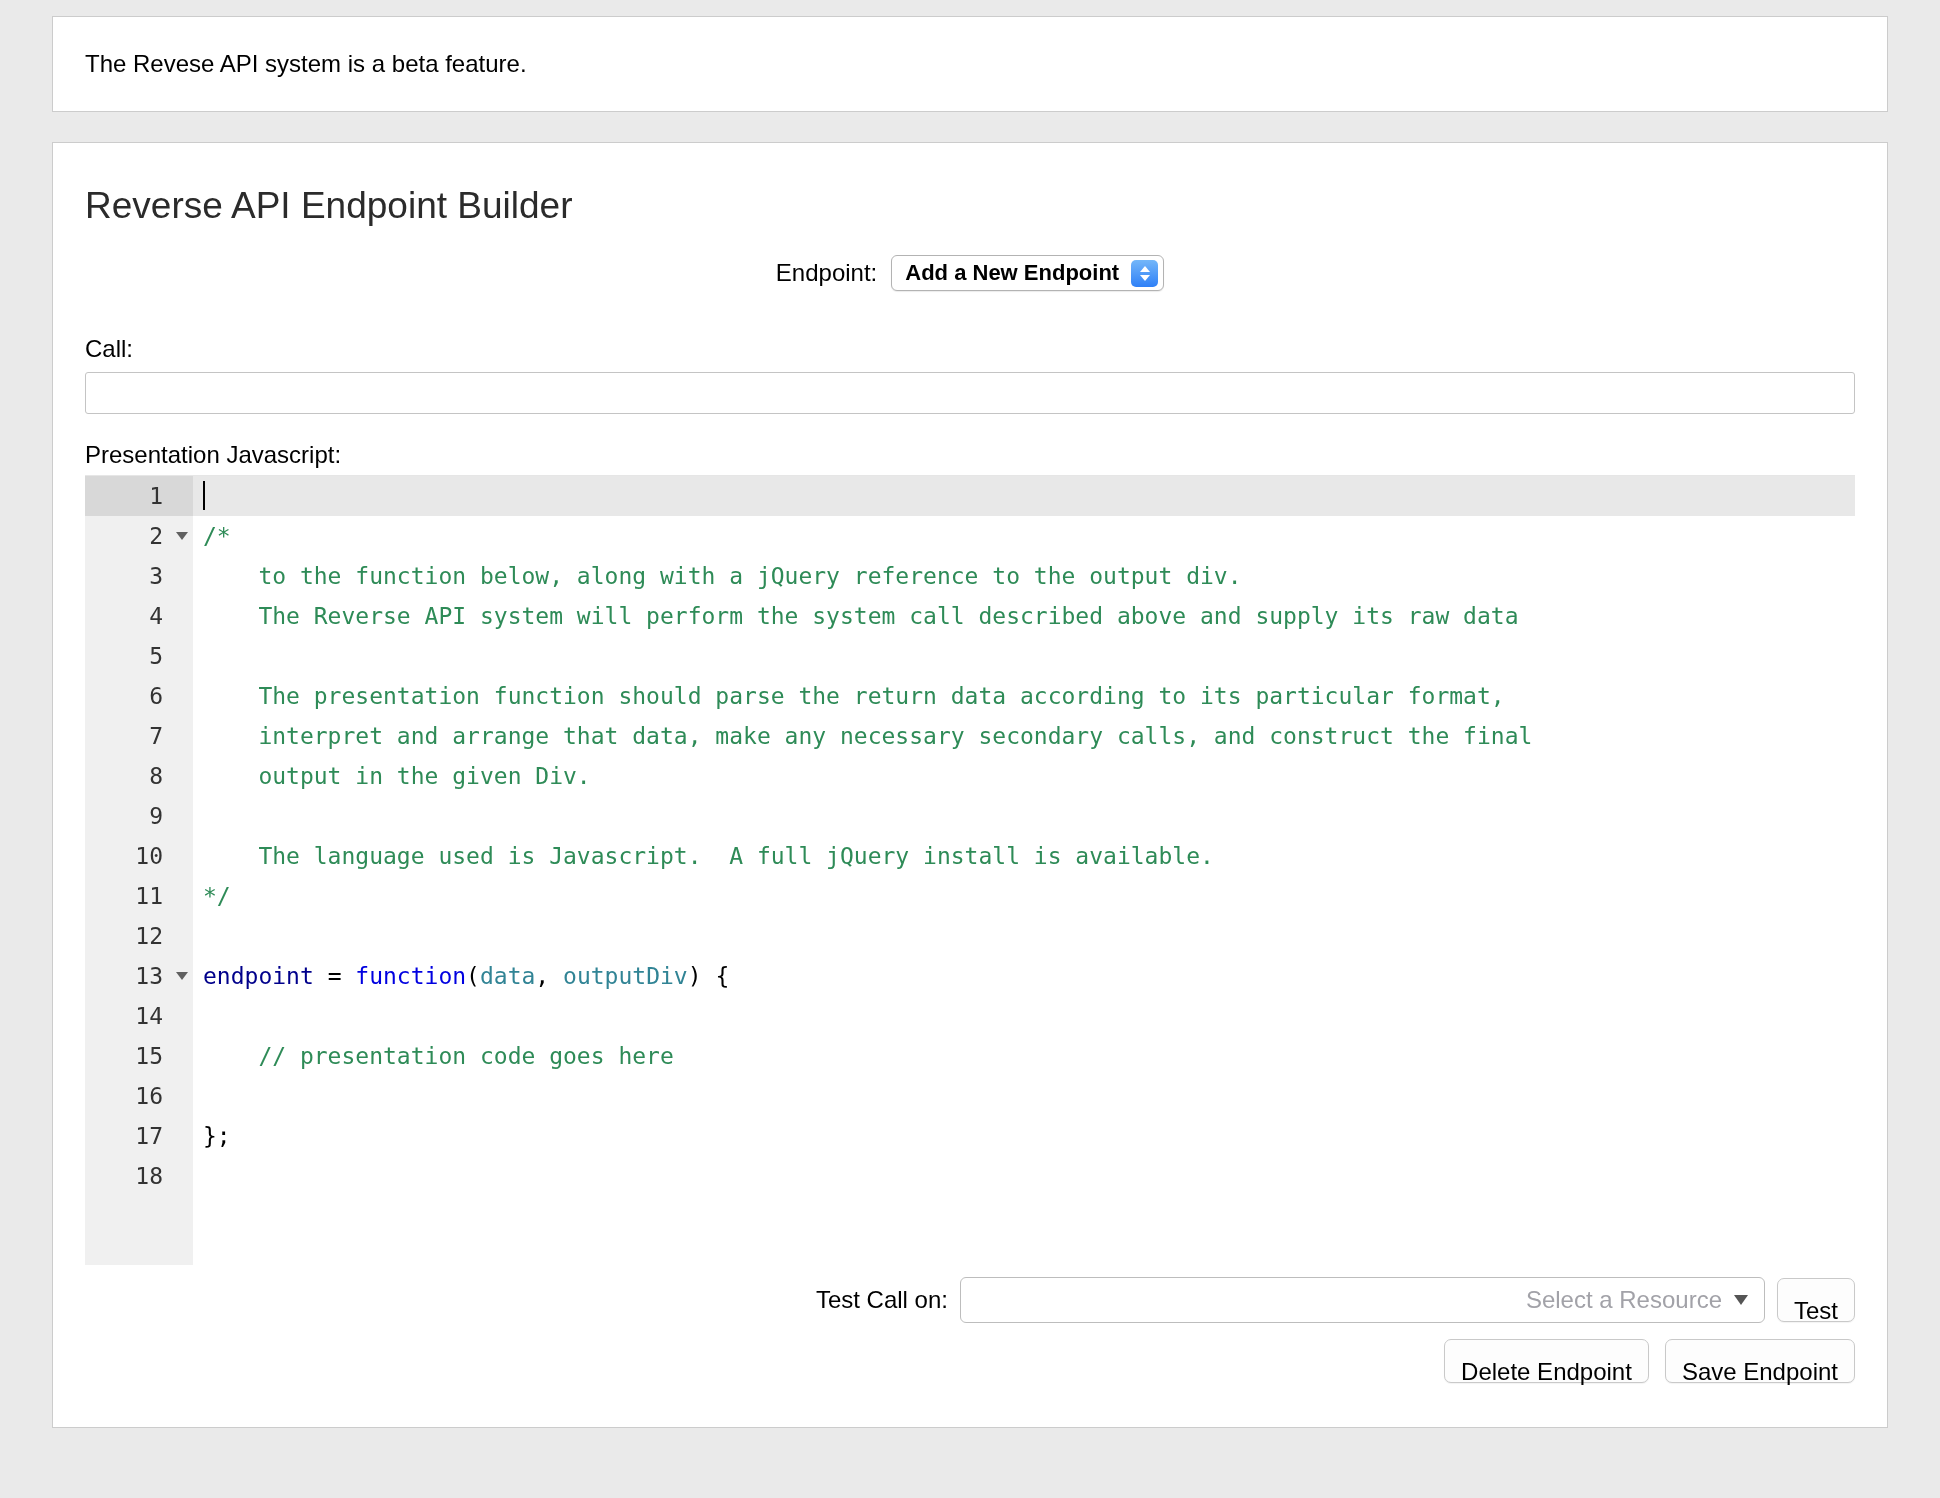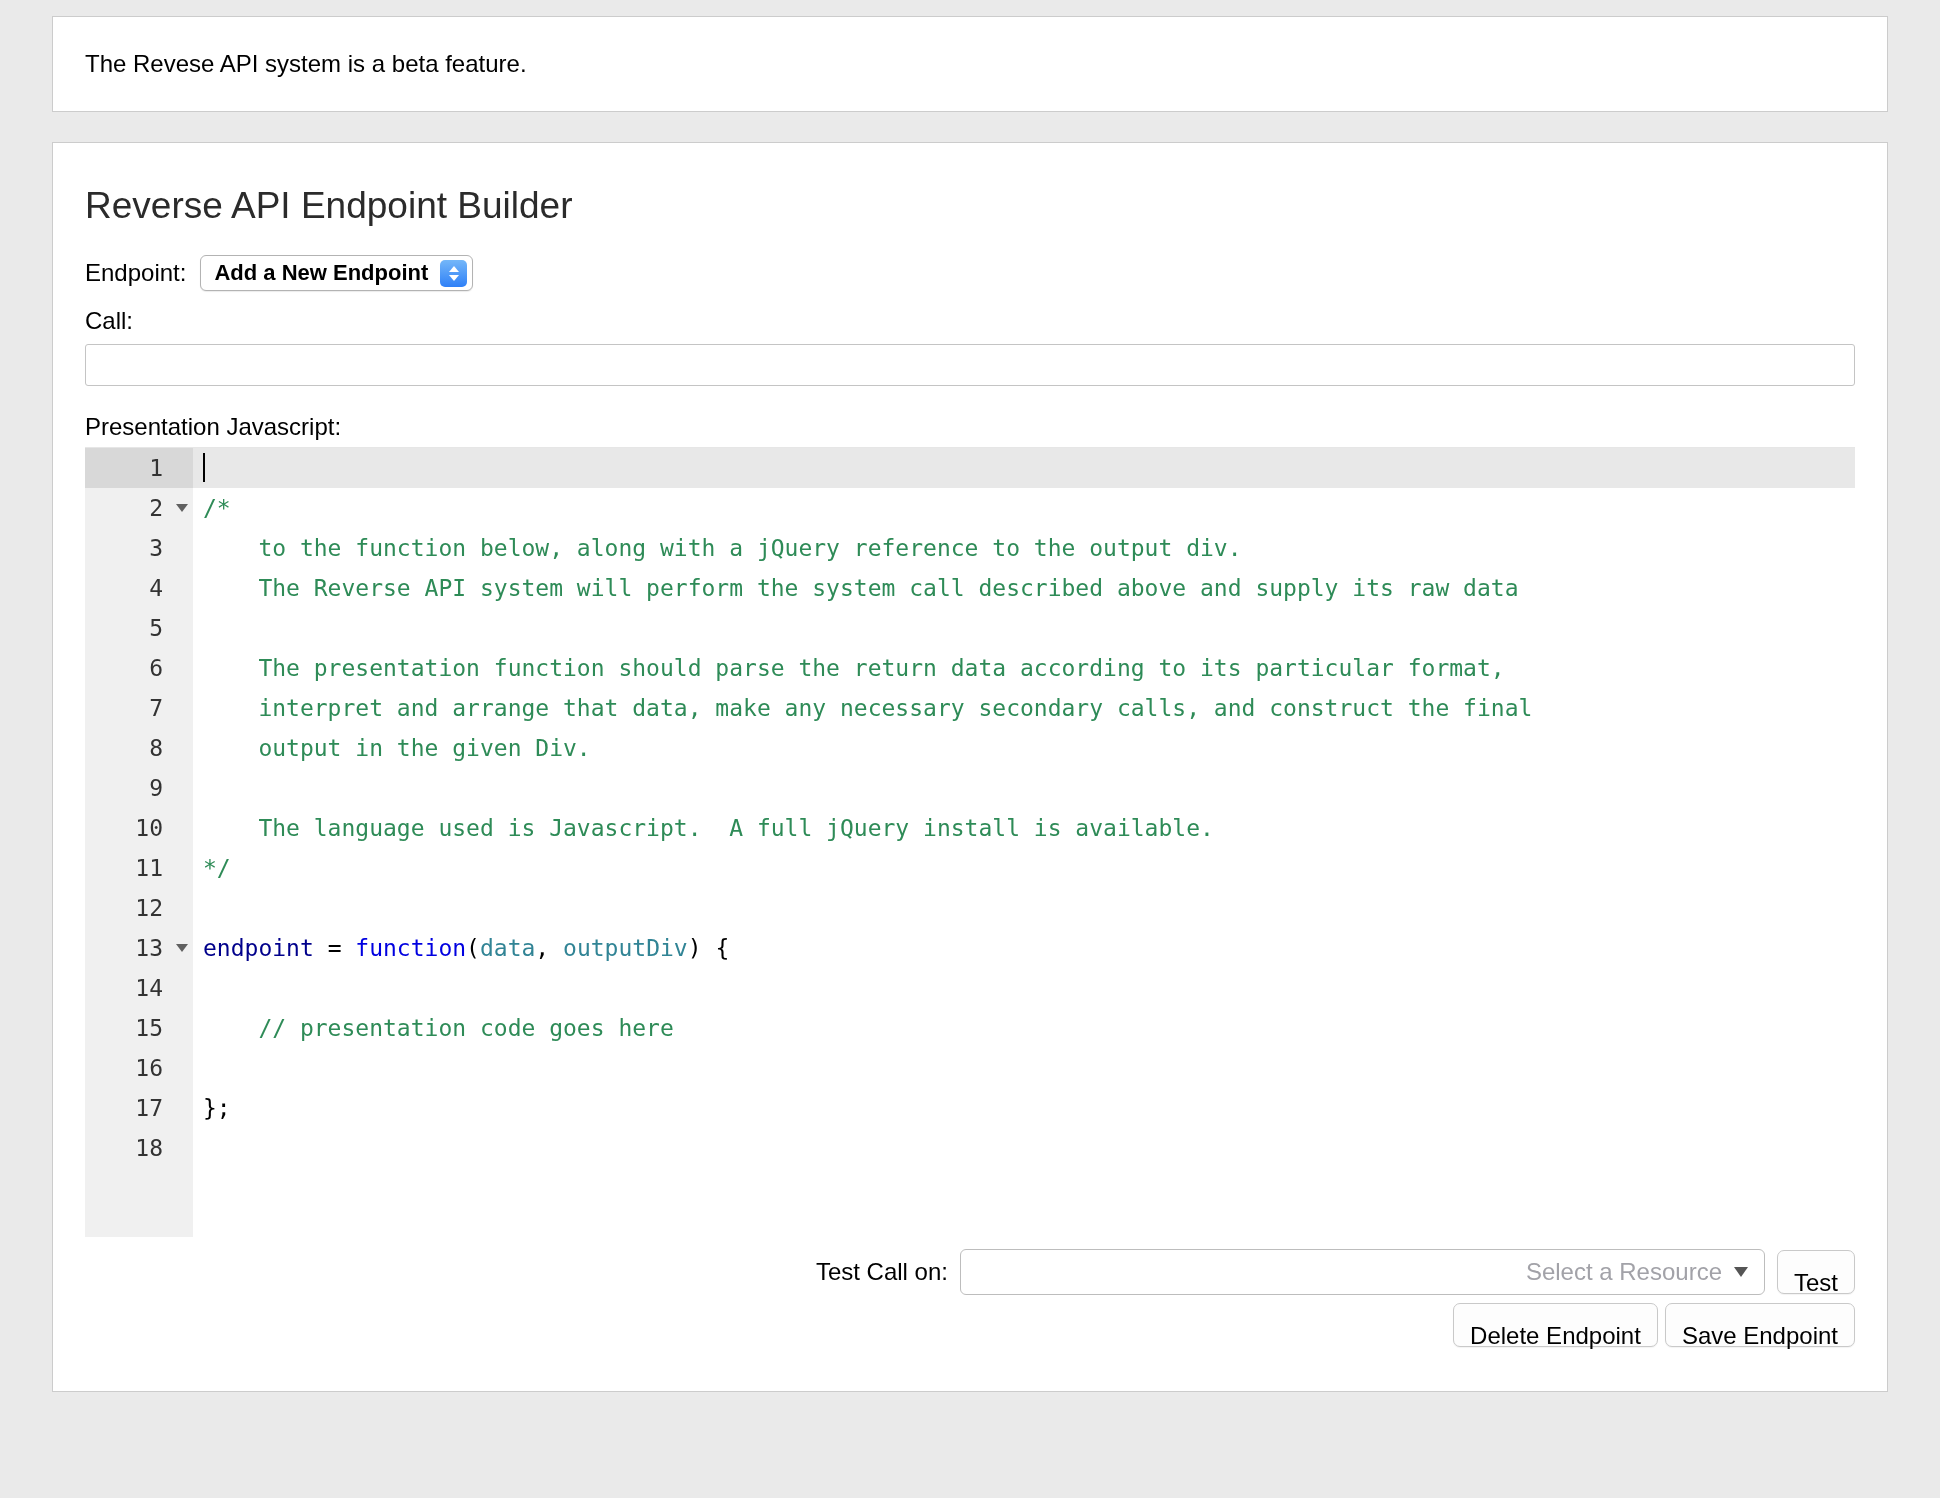--- a/index.html
+++ b/index.html
@@ -29,22 +29,23 @@
     font-size: 37px;
     font-weight: 400;
     color: #2b2b2b;
     margin: 14px 0 28px;
   }
 
   .row-endpoint {
     display: flex;
     align-items: center;
     gap: 14px;
-    margin-bottom: 16px;
-    font-size: 24px;
+    margin-bottom: 44px;
+    font-size: 24px;
+    justify-content: center;
   }
 
   .mac-select {
     display: inline-flex;
     align-items: center;
     height: 36px;
     border: 1px solid #b3b3b3;
     border-radius: 6px;
     background: #fff;
     box-shadow: 0 1px 1px rgba(0,0,0,0.08);
@@ -177,22 +178,22 @@
     padding: 18px 16px;
     height: 44px;
     cursor: pointer;
     box-shadow: 0 1px 1px rgba(0,0,0,0.05);
     white-space: nowrap;
   }
 
   .actions-row {
     display: flex;
     justify-content: flex-end;
-    gap: 7px;
-    margin-top: 8px;
+    gap: 16px;
+    margin-top: 16px;
   }
 </style>
 </head>
 <body>
 
 <div class="page">
 
   <div class="banner">
     <span>The Revese API system is a beta feature.</span>
   </div>

